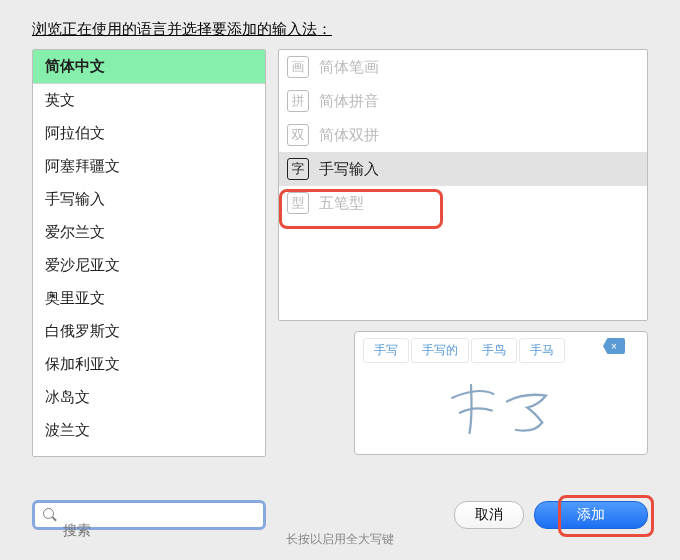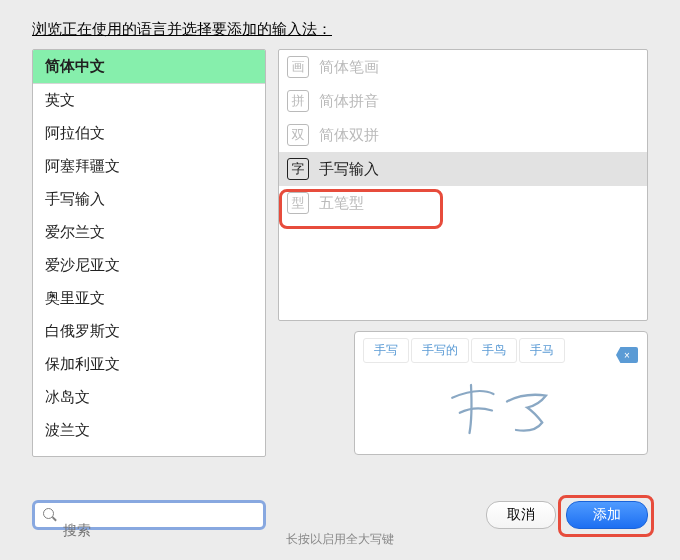--- a/index.html
+++ b/index.html
@@ -13,35 +13,35 @@
 .lang-list li.selected { background: #86efac; font-weight: bold; }
 .divider { height: 1px; background: #d6d6d6; margin: 0; }
 .right-col { flex: 1; display: flex; flex-direction: column; gap: 10px; }
 .ime-panel { height: 272px; background: #fff; border: 1px solid #bdbdbd; border-radius: 2px; overflow: hidden; position: relative; }
 .ime-list { list-style: none; }
 .ime-list li { display: flex; align-items: center; gap: 10px; padding: 6px 8px; font-size: 15px; color: #bababa; }
 .ime-list li.enabled { color: #212121; background: #e2e2e2; }
 .ime-icon { width: 22px; height: 22px; border: 1.5px solid currentColor; border-radius: 3px; display: flex; align-items: center; justify-content: center; font-size: 13px; font-weight: 500; }
 .ime-highlight { position: absolute; left: 0; top: 139px; width: 164px; height: 40px; border: 3px solid #e74c3c; border-radius: 8px; pointer-events: none; }
 .preview-panel { height: 124px; background: #fff; border: 1px solid #bdbdbd; border-radius: 4px; align-self: flex-end; width: 294px; display: flex; flex-direction: column; }
-.cand-bar { display: flex; align-items: flex-end; gap: 0; padding: 6px 9px 0 8px; }
+.cand-bar { display: flex; align-items: flex-start; gap: 0; padding: 6px 22px 0 8px; }
 .cand { font-size: 12px; color: #5b9bd5; padding: 3px 10px; border: 1px solid #e8e8e8; border-radius: 3px; margin-right: 2px; }
 .del-key { width: 22px; height: 16px; background: #5b9bd5; border-radius: 2px 2px 2px 2px; clip-path: polygon(20% 0, 100% 0, 100% 100%, 20% 100%, 0 50%); display: flex; align-items: center; justify-content: center; color: #fff; font-size: 10px; margin-left: auto; }
 .hand-area { flex: 1; display: flex; align-items: center; justify-content: center; }
 .hand-svg { width: 120px; height: 70px; }
 .hand-svg path { stroke: #8aa8c4; stroke-width: 3; fill: none; stroke-linecap: round; }
 .bottom-row { position: absolute; left: 20px; right: 20px; bottom: 18px; display: flex; align-items: center; gap: 10px; }
 .search-box { width: 234px; height: 30px; border: 3px solid #88a8e0; border-radius: 6px; background: #fff; display: flex; align-items: center; padding: 0 8px; gap: 6px; }
 .search-icon { width: 14px; height: 14px; position: relative; }
 .search-icon::before { content: ""; position: absolute; width: 9px; height: 9px; border: 1.5px solid #808080; border-radius: 50%; }
 .search-icon::after { content: ""; position: absolute; width: 5px; height: 1.5px; background: #808080; transform: rotate(45deg); left: 9px; top: 10px; }
 .search-input { border: none; outline: none; font-size: 14px; color: #999; flex: 1; background: transparent; margin-top: 30px; }
 .spacer { flex: 1; }
 .btn { height: 28px; padding: 0 20px; border-radius: 13px; font-size: 14px; border: 1px solid #bcbcbc; background: linear-gradient(#fff, #f4f4f4); cursor: default; }
-.btn-primary { background: linear-gradient(#4f9bff, #1d6ff2); border: 1px solid #1a63d8; color: #fff; padding: 0 26px; }
+.btn-primary { background: linear-gradient(#4f9bff, #1d6ff2); border: 1px solid #1a63d8; color: #fff; padding: 0 42px; }
 .add-highlight { position: absolute; right: -6px; bottom: -7px; width: 96px; height: 42px; border: 3px solid #e74c3c; border-radius: 8px; pointer-events: none; }
 .footer-text { position: absolute; left: 50%; transform: translateX(-50%); bottom: 0; font-size: 12px; color: #888; }
 </style>
 </head>
 <body>
 
 <div class="dialog">
   <div class="instruction">浏览正在使用的语言并选择要添加的输入法：</div>
 
   <div class="columns">

